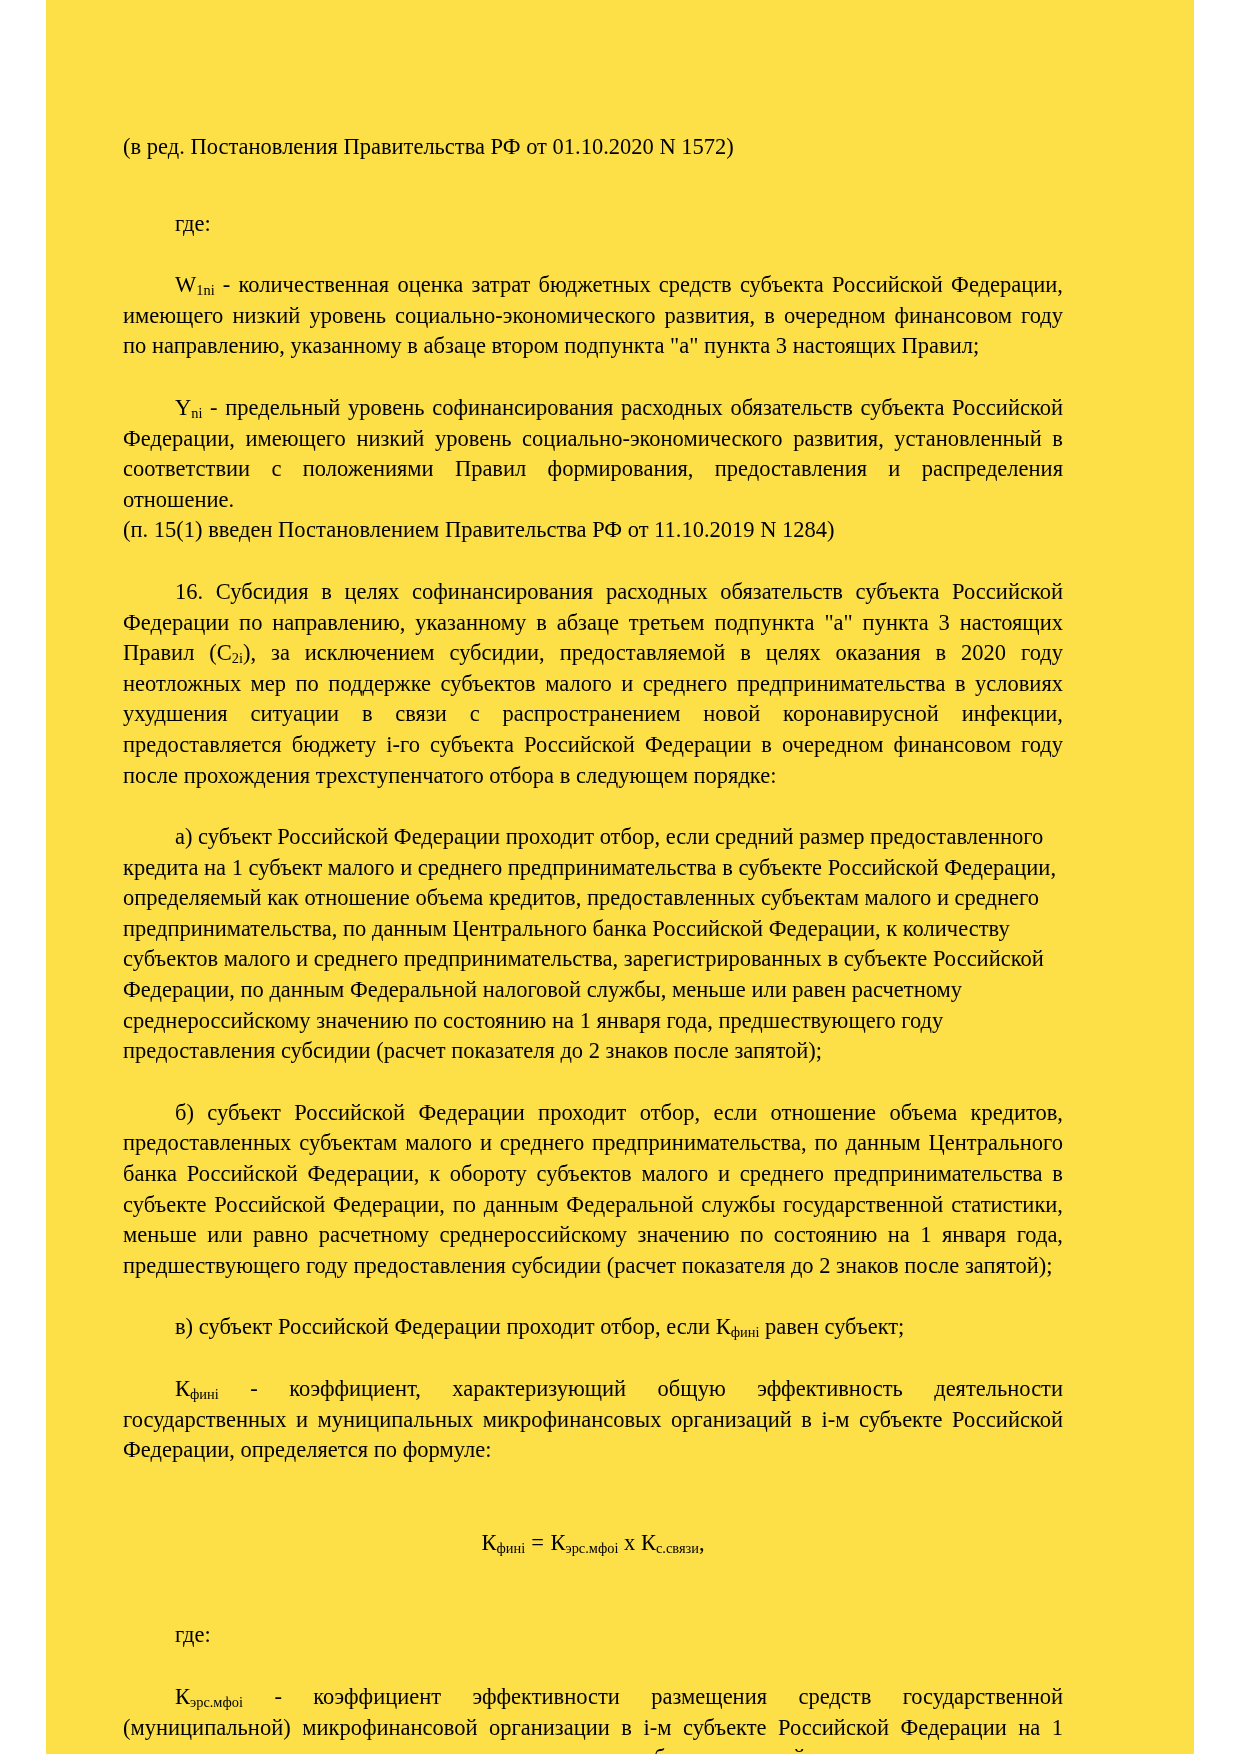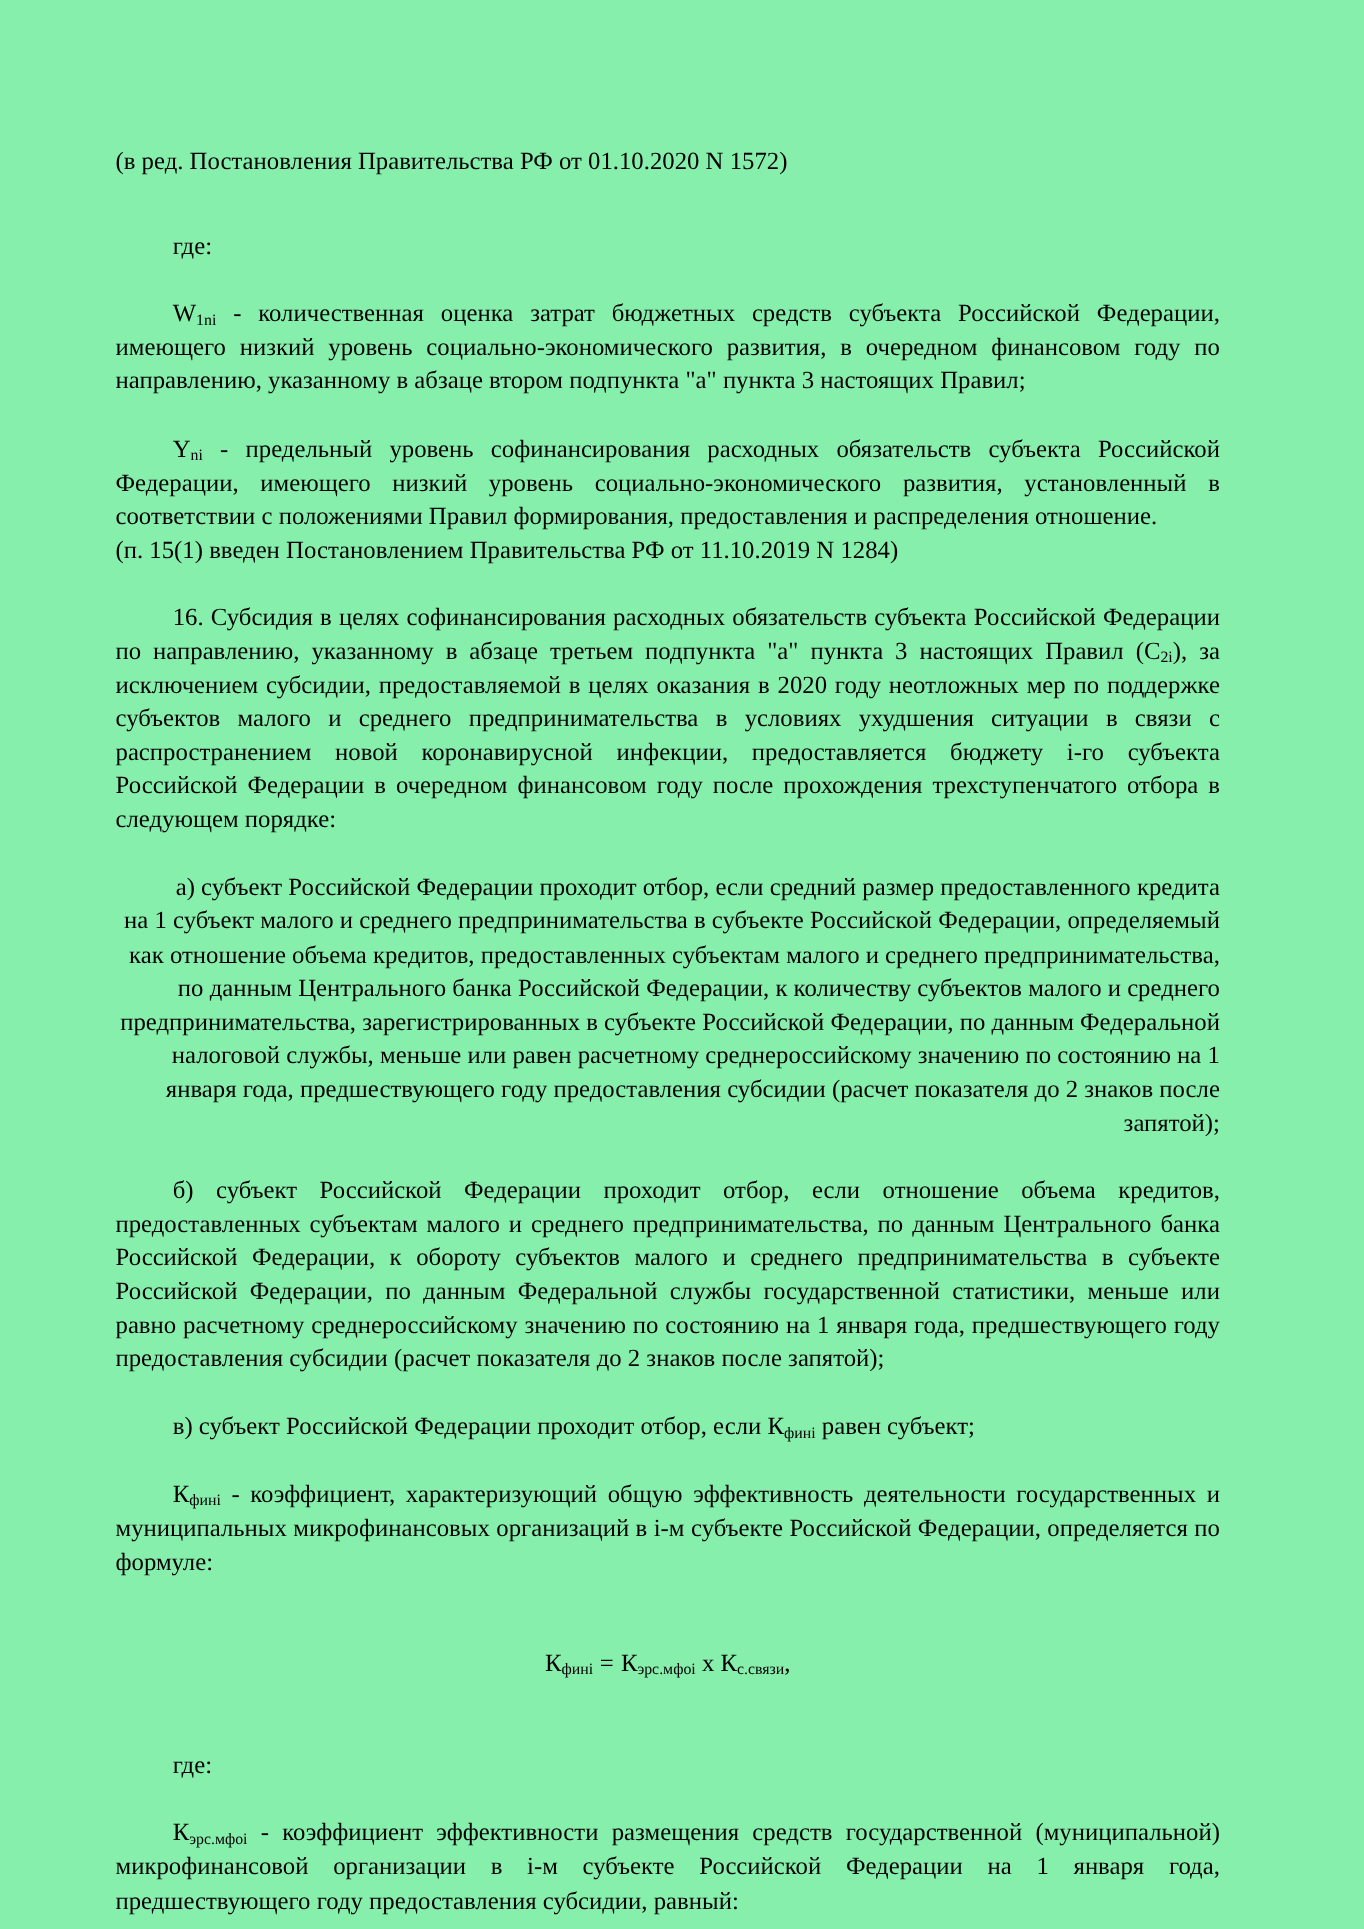--- a/index.html
+++ b/index.html
@@ -7,26 +7,26 @@
     margin: 0;
     padding: 0;
     background: #ffffff;
   }
   body {
     font-family: "Liberation Serif", "DejaVu Serif", serif;
     color: #000000;
   }
   .page {
     position: relative;
-    width: 1240px;
+    width: 1148px;
     height: 1754px;
     margin: 0 auto;
-    background: #86efac;
+    background: #fde047;
     box-sizing: border-box;
-    padding: 132px 131px 90px 105px;
+    padding: 132px 131px 90px 77px;
     overflow: hidden;
   }
   .doc-body {
     font-size: 22.5px;
     line-height: 30.6px;
   }
   p {
     margin: 0;
     padding: 0;
   }
@@ -35,21 +35,21 @@
     text-justify: inter-word;
     margin-bottom: 0;
   }
   .para.indent {
     text-indent: 52px;
   }
   .para.flush {
     text-indent: 0;
   }
   .para.noj {
-    text-align: right;
+    text-align: left;
   }
   .gap-md { height: 31px; }
   .gap-lg { height: 46px; }
   .gap-xl { height: 62px; }
   .formula {
     text-align: center;
     text-indent: 0;
     white-space: nowrap;
   }
   sub {

